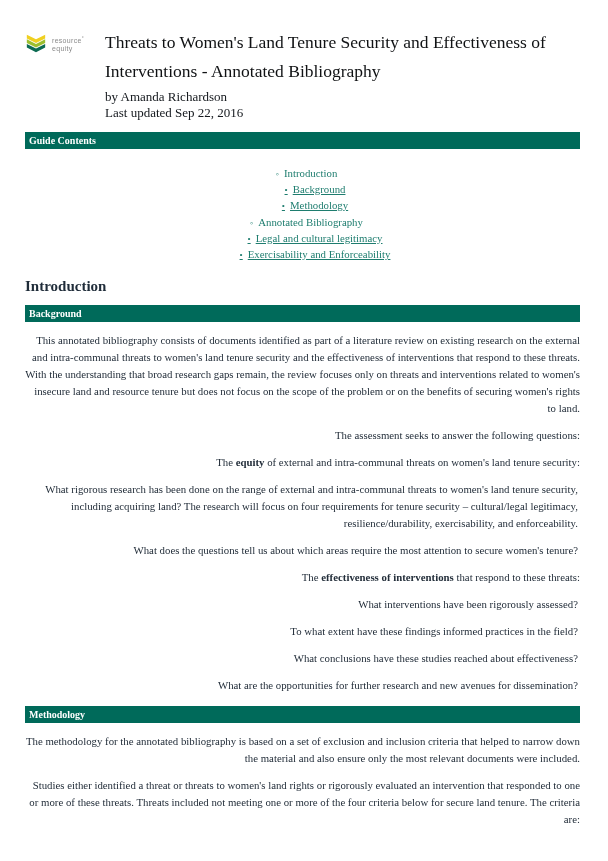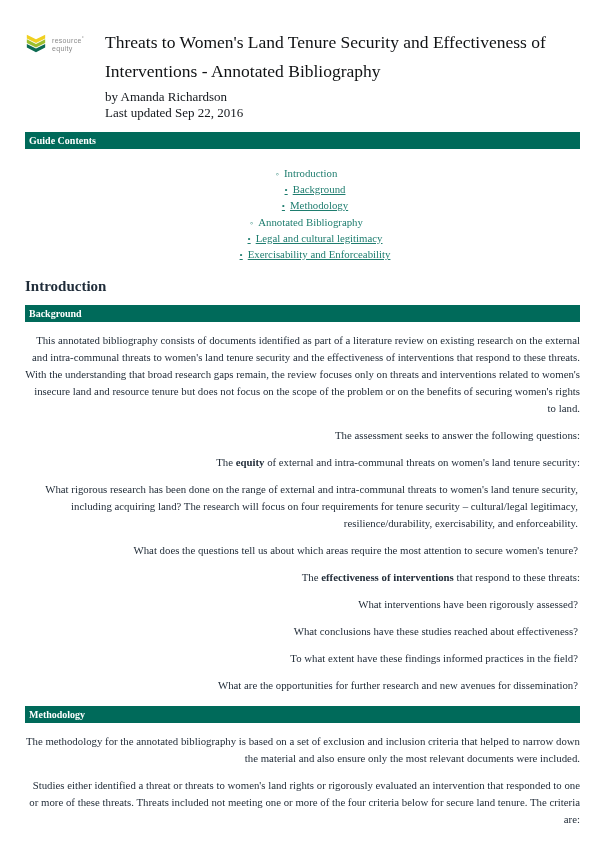--- a/index.html
+++ b/index.html
@@ -96,22 +96,22 @@
   <p class="body">The assessment seeks to answer the following questions:</p>
 
   <p class="body"><span>The </span><span class="b">equity</span><span> of external and intra-communal threats on women's land tenure security:</span></p>
 
   <p class="body indent">What rigorous research has been done on the range of external and intra-communal threats to women's land tenure security, including acquiring land? The research will focus on four requirements for tenure security – cultural/legal legitimacy, resilience/durability, exercisability, and enforceability.</p>
   <p class="body indent">What does the questions tell us about which areas require the most attention to secure women's tenure?</p>
 
   <p class="body"><span>The </span><span class="b">effectiveness of interventions</span><span> that respond to these threats:</span></p>
 
   <p class="body indent">What interventions have been rigorously assessed?</p>
+  <p class="body indent">To what extent have these findings informed practices in the field?</p>
   <p class="body indent">What conclusions have these studies reached about effectiveness?</p>
-  <p class="body indent">To what extent have these findings informed practices in the field?</p>
   <p class="body indent">What are the opportunities for further research and new avenues for dissemination?</p>
 
   <div class="bar bar-meth">Methodology</div>
 
   <p class="body">The methodology for the annotated bibliography is based on a set of exclusion and inclusion criteria that helped to narrow down the material and also ensure only the most relevant documents were included.</p>
 
 
   <p class="body">Studies either identified a threat or threats to women's land rights or rigorously evaluated an intervention that responded to one or more of these threats. Threats included not meeting one or more of the four criteria below for secure land tenure. The criteria are:</p>
 
 </div>

